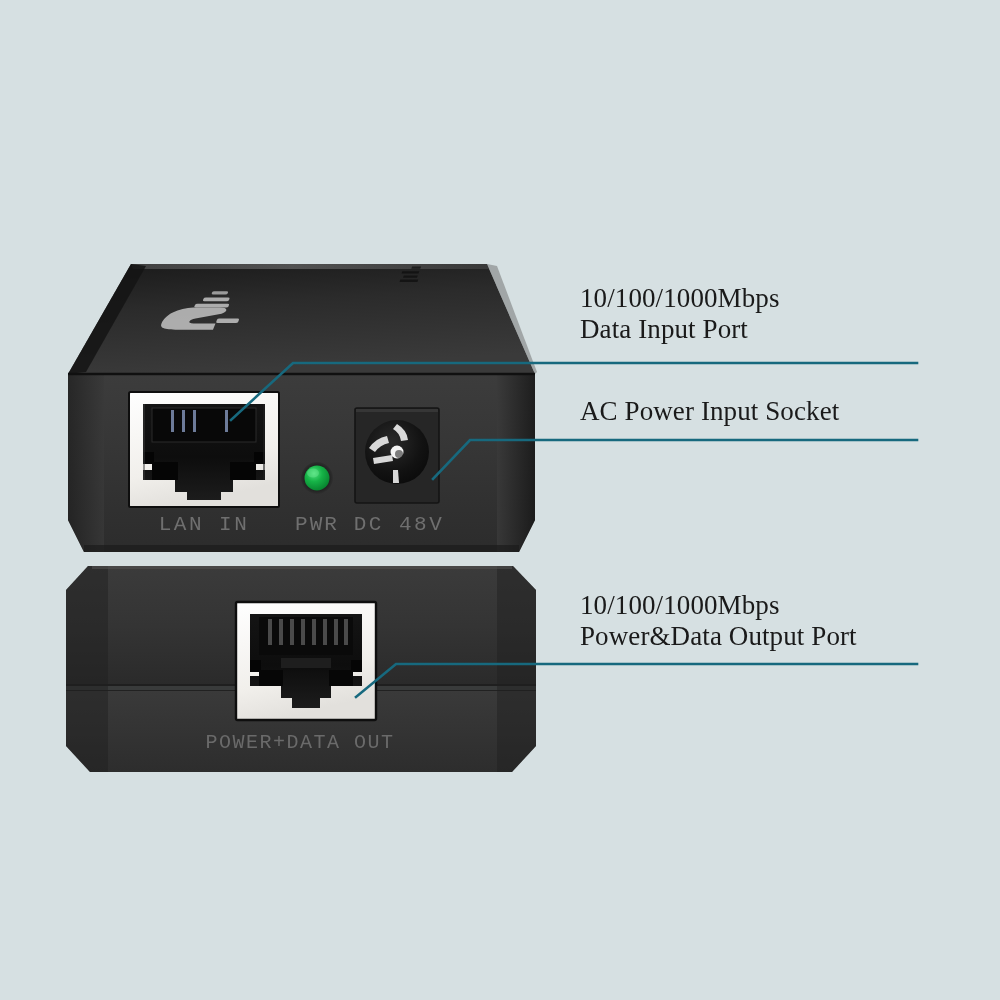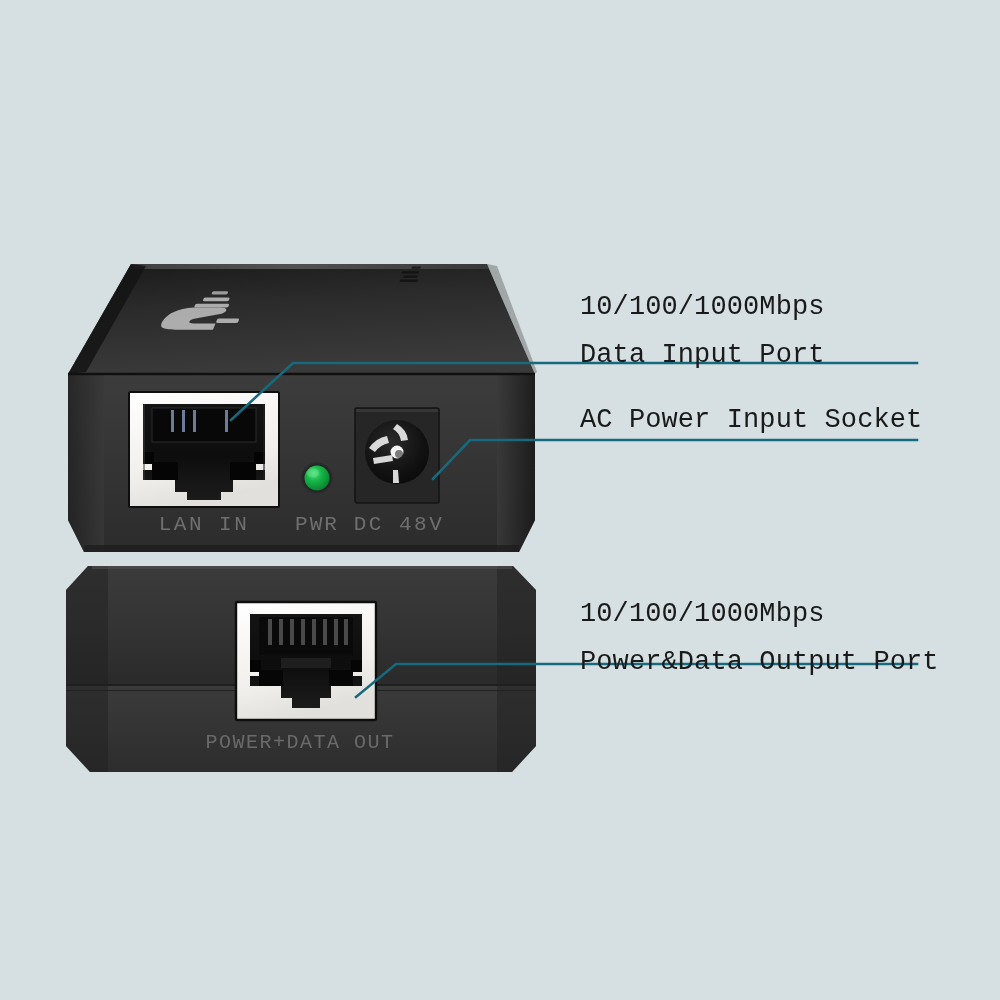--- a/index.html
+++ b/index.html
@@ -23,24 +23,24 @@
   .svg-layer {
     position: absolute;
     left: 0; top: 0;
     width: 1000px;
     height: 1000px;
   }
   .callout-text {
     position: absolute;
     color: #1a1a1a;
     font-size: 27px;
-    line-height: 48px;
+    line-height: 31px;
     letter-spacing: 0.1px;
     white-space: pre-line;
-    font-family: Liberation Mono, monospace;
+    font-family: Liberation Serif, serif;
   }
   #callout-1-text { left: 580px; top: 283px; }
   #callout-2-text { left: 580px; top: 396px; }
   #callout-3-text { left: 580px; top: 590px; }
 </style>
 </head>
 <body style="background: rgb(214, 224, 226);">
 
 <div id="stage">
 

